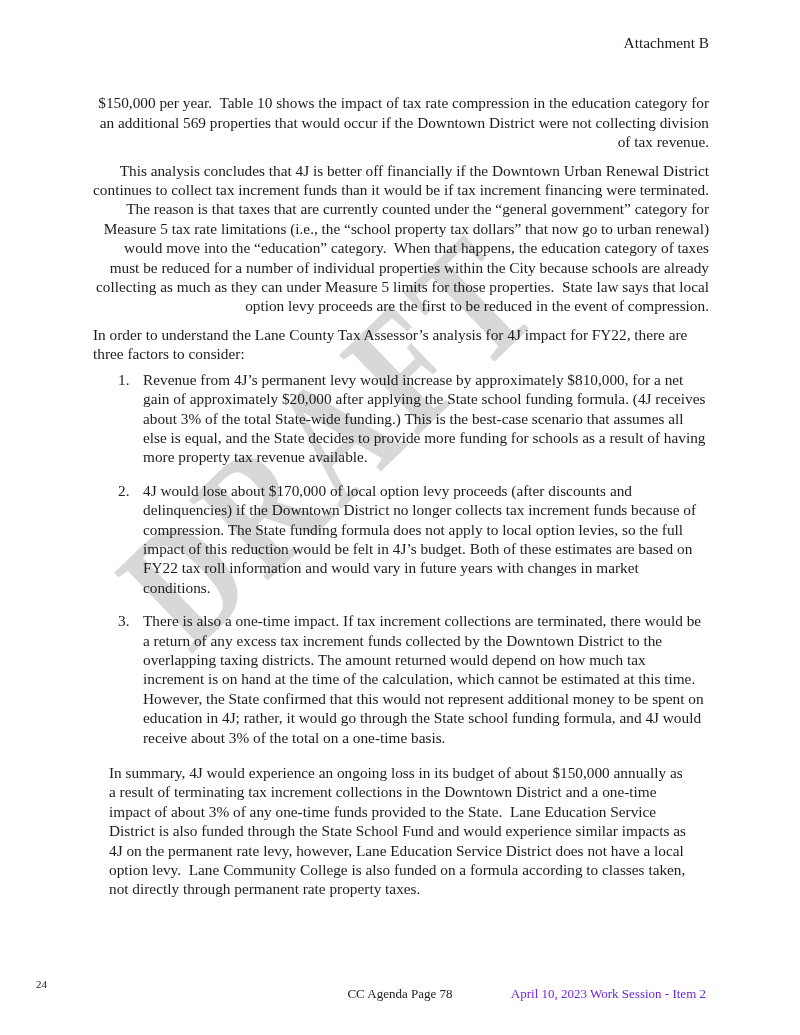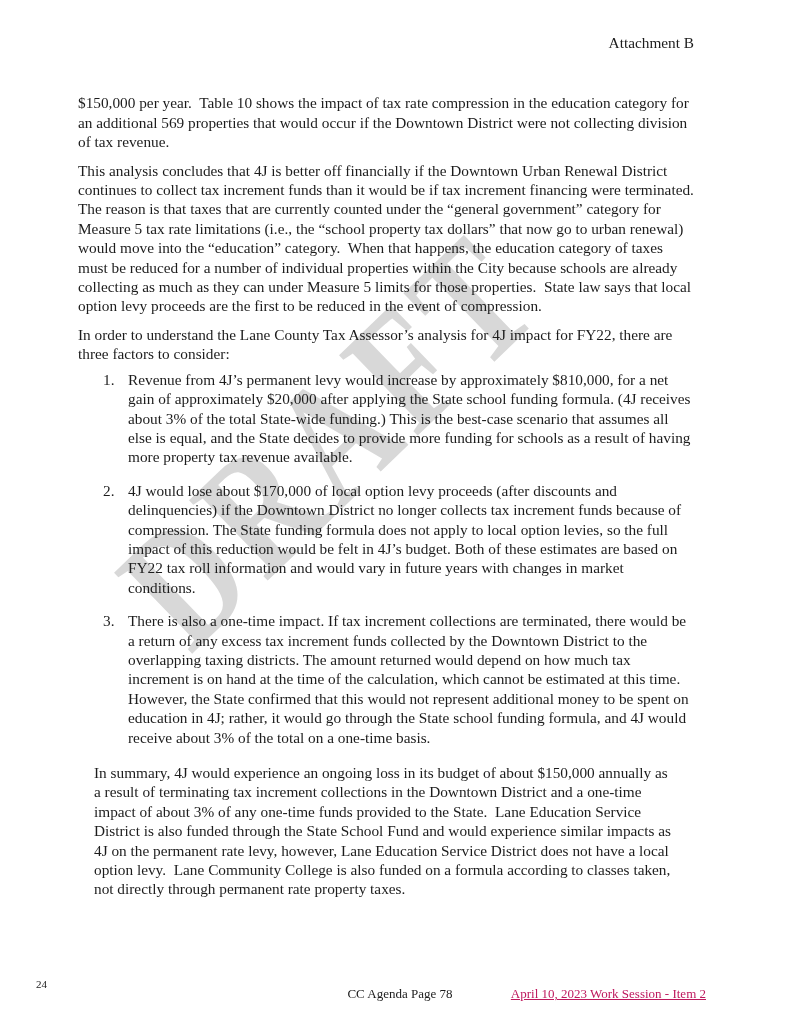--- a/index.html
+++ b/index.html
@@ -25,34 +25,35 @@
     font-weight: bold;
     font-size: 132px;
     letter-spacing: 9px;
     color: #d8d8d8;
     white-space: nowrap;
     z-index: 0;
     user-select: none;
   }
   .content {
     position: absolute;
-    left: 78px;
+    left: 93px;
     top: 33px;
     width: 616px;
     z-index: 1;
     font-size: 15.3px;
     line-height: 19.4px;
   }
   .attachment-label {
     text-align: right;
     margin: 0 0 41px 0;
   }
   .para {
     margin: 0 0 9px 0;
     white-space: pre-wrap;
+    text-align: right;
   }
   .intro-para {
     margin: 0 0 6px 0;
     white-space: pre-wrap;
   }
   .doc-list {
     margin: 0 0 0 0;
   }
   .list-item {
     display: flex;
@@ -135,15 +136,15 @@
     </div>
 
     <p class="summary-para">In summary, 4J would experience an ongoing loss in its budget of about $150,000 annually as a result of terminating tax increment collections in the Downtown District and a one-time impact of about 3% of any one-time funds provided to the State.  Lane Education Service District is also funded through the State School Fund and would experience similar impacts as 4J on the permanent rate levy, however, Lane Education Service District does not have a local option levy.  Lane Community College is also funded on a formula according to classes taken, not directly through permanent rate property taxes.</p>
 
   </div>
 
   <div class="footer-page-number">24</div>
 
   <div class="footer-center">CC Agenda Page 78</div>
 
-  <div class="footer-right" style="color: #be185d; text-decoration: underline;">April 10, 2023 Work Session - Item 2</div>
+  <div class="footer-right" style="color: #6d28d9;">April 10, 2023 Work Session - Item 2</div>
 
 </div>
 
 </body></html>

